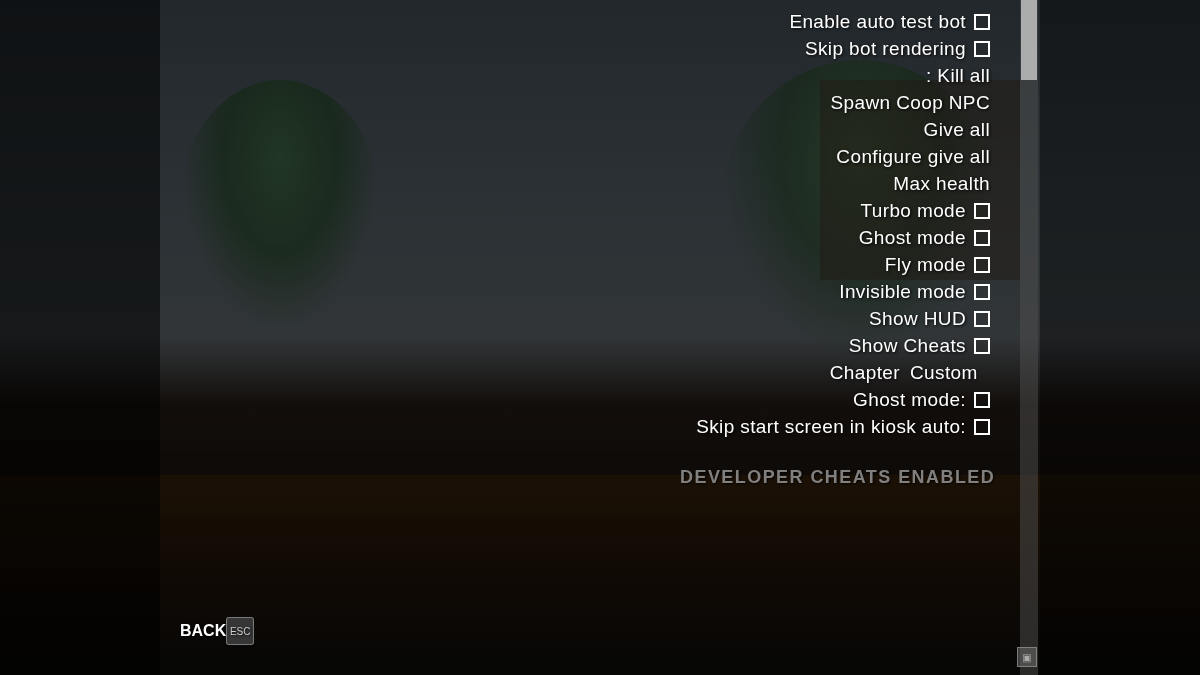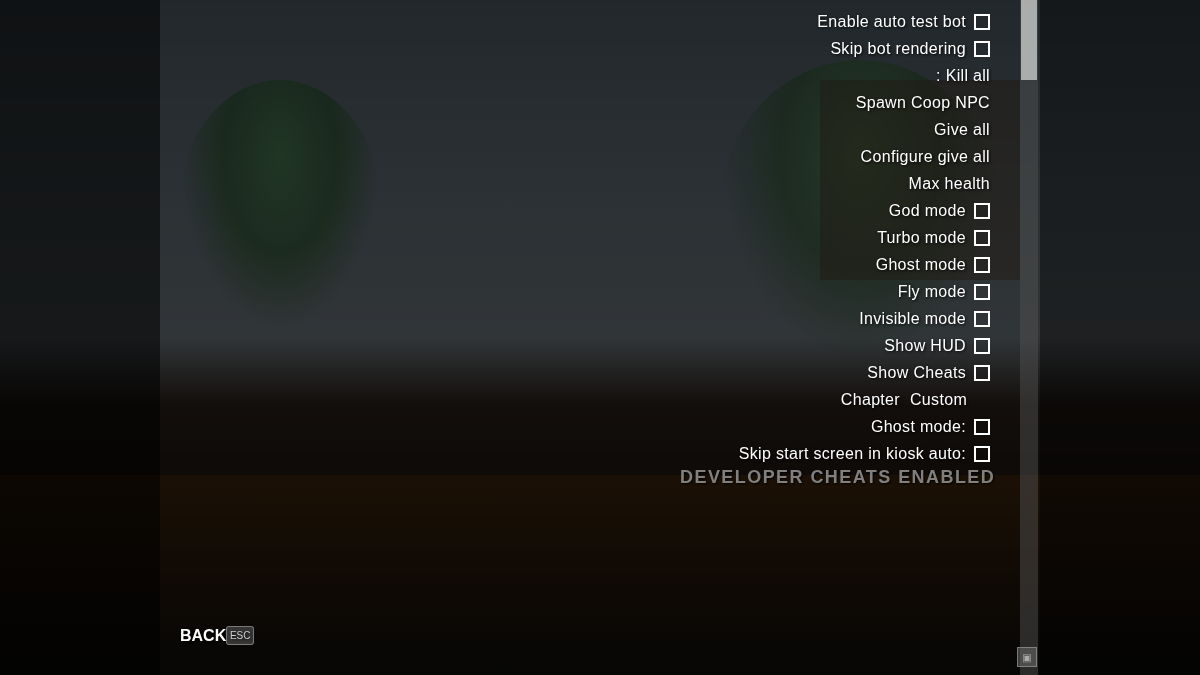--- a/index.html
+++ b/index.html
@@ -86,21 +86,21 @@
       padding-right: 30px;
     }
 
     .menu-item {
       display: flex;
       align-items: center;
       justify-content: flex-end;
       width: 100%;
       height: 27px;
       color: #ffffff;
-      font-size: 16px;
+      font-size: 19px;
       font-weight: 400;
       text-shadow: 1px 1px 3px rgba(0,0,0,0.9);
       letter-spacing: 0.02em;
     }
 
     .menu-item .label {
       text-align: right;
     }
 
     .menu-item .value {
@@ -143,21 +143,21 @@
       font-size: 16px;
       font-weight: bold;
       text-shadow: 1px 1px 3px rgba(0,0,0,0.9);
     }
 
     .key-badge {
       display: inline-flex;
       align-items: center;
       justify-content: center;
       width: 28px;
-      height: 19px;
+      height: 28px;
       background: rgba(60,60,60,0.9);
       border: 1px solid rgba(150,150,150,0.7);
       border-radius: 3px;
       font-size: 10px;
       color: #ccc;
       font-weight: normal;
     }
 
     
     .corner-icon {
@@ -255,24 +255,20 @@
     <div class="menu-item">
       <span class="label">Give all</span>
     </div>
     <div class="menu-item">
       <span class="label">Configure give all</span>
     </div>
     <div class="menu-item">
       <span class="label">Max health</span>
     </div>
     <div class="menu-item">
-      <span class="label">God mode</span>
-      <span class="checkbox-icon"></span>
-    </div>
-    <div class="menu-item">
       <span class="label">Turbo mode</span>
       <span class="checkbox-icon"></span>
     </div>
     <div class="menu-item">
       <span class="label">Ghost mode</span>
       <span class="checkbox-icon"></span>
     </div>
     <div class="menu-item">
       <span class="label">Fly mode</span>
       <span class="checkbox-icon"></span>

